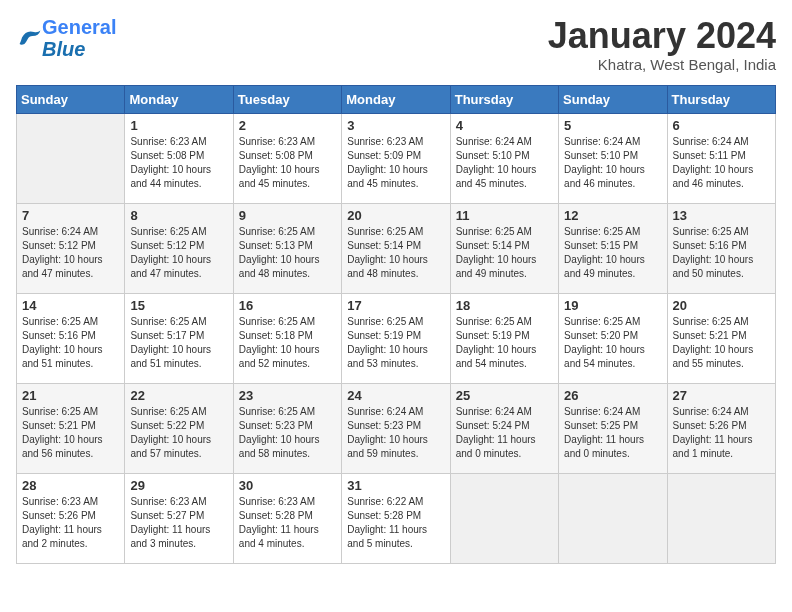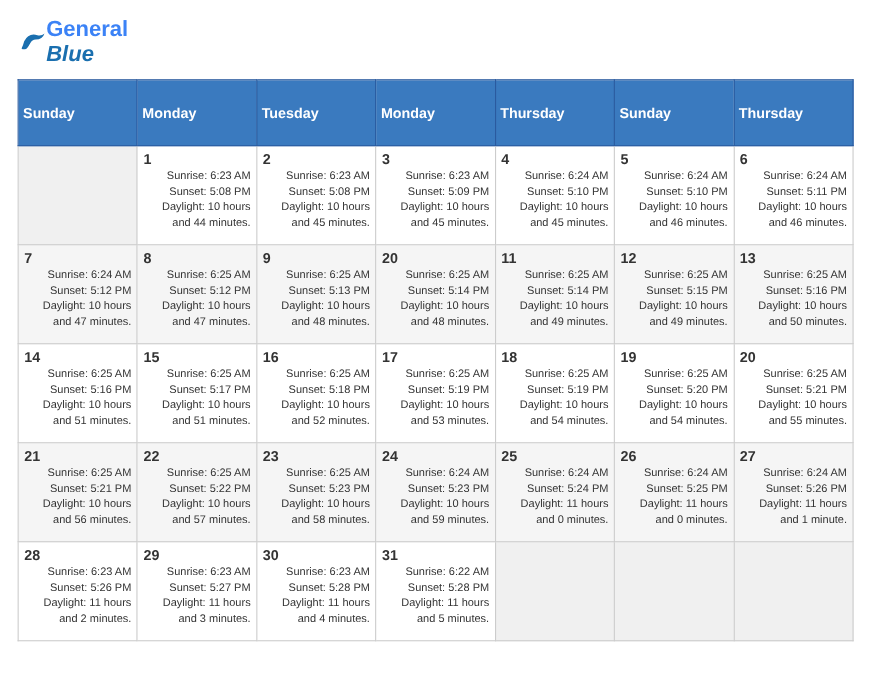--- a/index.html
+++ b/index.html
@@ -48,21 +48,21 @@
     table {
       width: 100%;
       border-collapse: collapse;
       table-layout: fixed;
     }
     th {
       background: #3a7abf;
       color: #fff;
       font-size: 13px;
       font-weight: bold;
-      padding: 22px 4px;
+      padding: 6px 4px;
       text-align: left;
       border: 1px solid #2a5a9f;
     }
     td {
       vertical-align: top;
       border: 1px solid #ccc;
       padding: 4px 5px;
       font-size: 10.5px;
       color: #333;
       min-height: 80px;
@@ -71,21 +71,20 @@
     .day-num {
       font-size: 13px;
       font-weight: bold;
       display: block;
       margin-bottom: 2px;
     }
     .cell-text {
       font-size: 10px;
       line-height: 1.4;
       color: #333;
-      text-align: right;
     }
     .empty-cell {
       background: #f9f9f9;
     }
     tr:nth-child(odd) td { background: #fff; }
     tr:nth-child(even) td { background: #f5f5f5; }
     tr:nth-child(odd) td.empty-cell { background: #f0f0f0; }
     tr:nth-child(even) td.empty-cell { background: #e8e8e8; }
   </style>
 </head>
@@ -96,20 +95,24 @@
     <svg class="logo-bird" viewBox="0 0 30 25">
       <path d="M5,12 Q10,2 20,5 Q25,6 28,3 Q26,10 18,10 Q14,10 12,14 Q10,18 8,20 Q4,22 2,20 Q4,16 5,12Z" fill="#1a6faf"></path>
     </svg>
     <div>
       <div class="logo-text">
         <span class="logo-general">General</span><br>
         <span class="logo-blue">Blue</span>
       </div>
     </div>
   </div>
+  <div class="title-block">
+    <div class="month-title">January 2024</div>
+    <div class="location">Khatra, West Bengal, India</div>
+  </div>
 </div>
 
 <table>
   <thead>
     <tr>
     <th>Sunday</th>
         <th>Monday</th>
         <th>Tuesday</th>
         <th>Monday</th>
         <th>Thursday</th>

